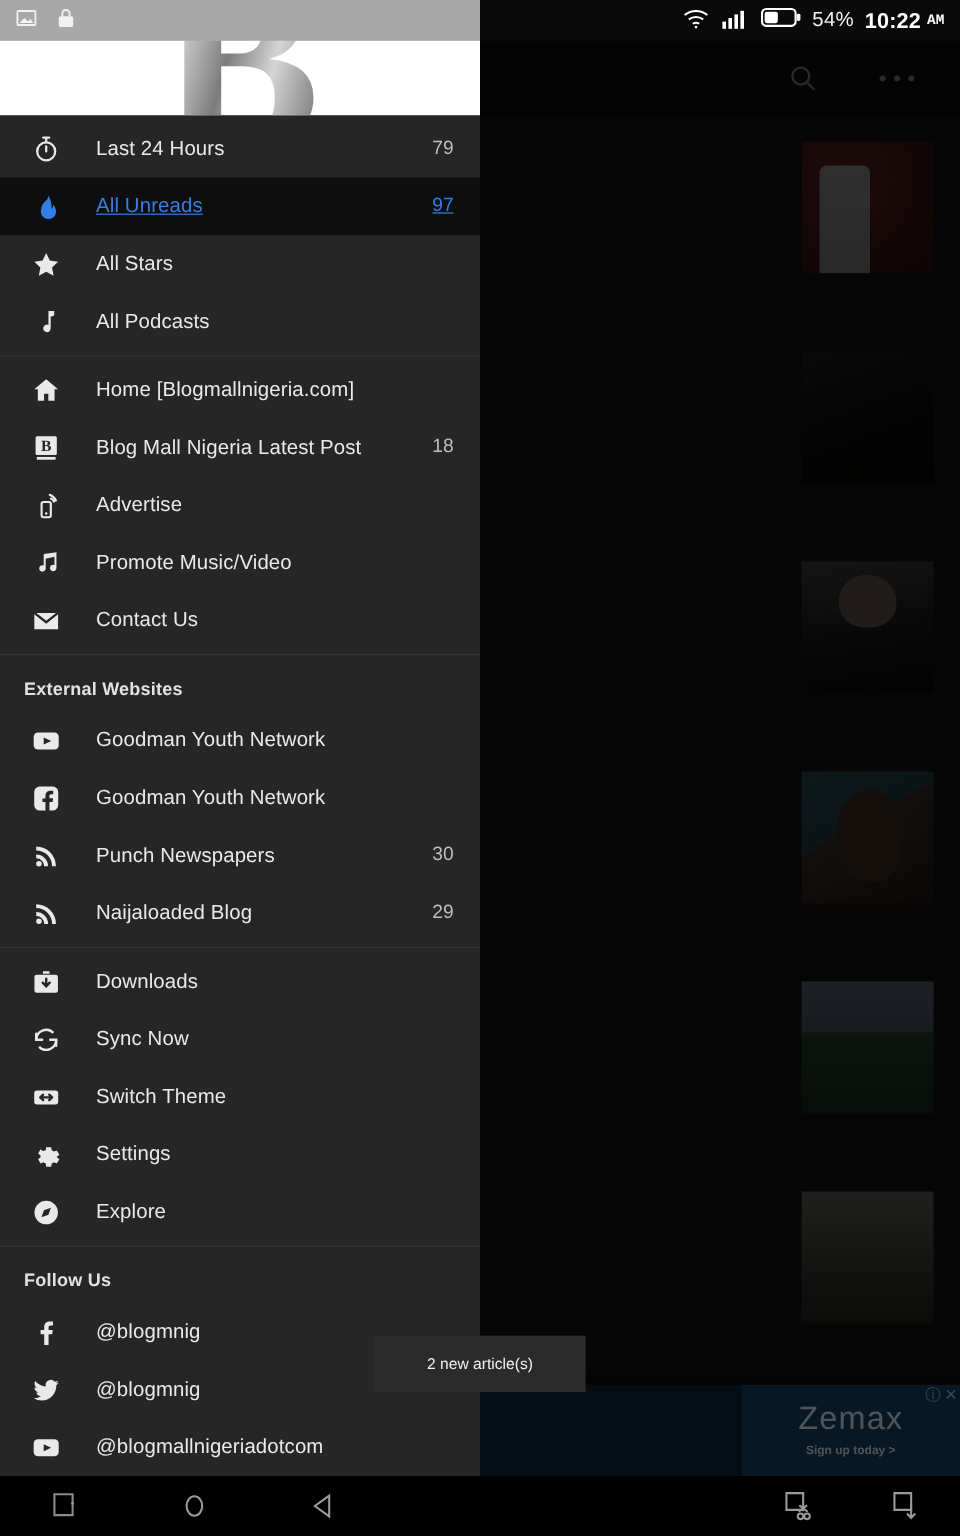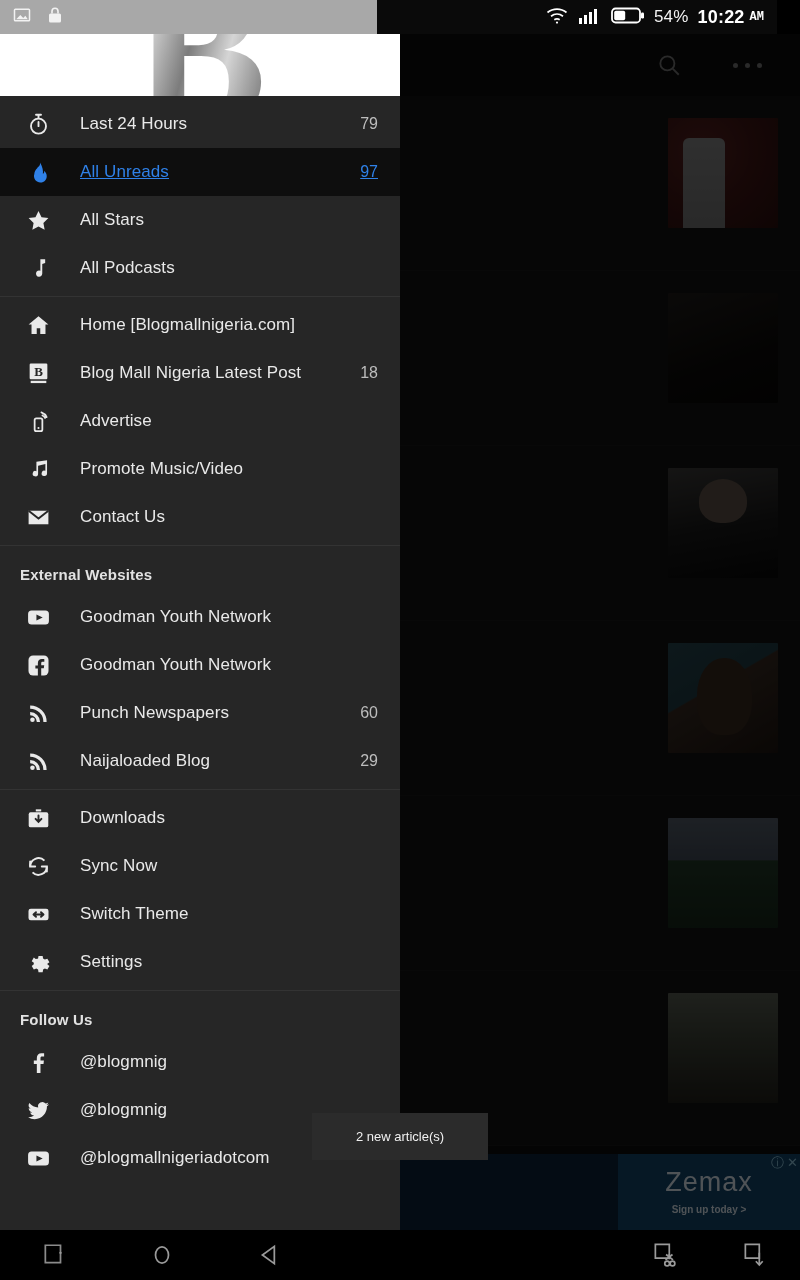--- a/index.html
+++ b/index.html
@@ -14,21 +14,21 @@
   
   #statusbar{
     position:absolute; left:0; top:0; width:800px; height:34px;
     z-index:60; display:flex; align-items:center;
   }
   #sb-left{
     position:absolute; left:0; top:0; width:400px; height:34px;
     background:#a8a8a8; display:flex; align-items:center; gap:14px; padding-left:12px;
   }
   #sb-right{
-    position:absolute; left:377px; top:0; width:400px; height:34px;
+    position:absolute; left:400px; top:0; width:400px; height:34px;
     background:#0a0a0a; display:flex; align-items:center; justify-content:flex-end;
     gap:9px; padding-right:13px; color:#fff;padding-left:18px;
   }
   .sb-ico{ display:block; }
   .sb-pct{ font-size:17px; color:#f2f2f2; letter-spacing:.2px; }
   .sb-time{ font-size:18px; font-weight:bold; color:#fff; letter-spacing:.2px; }
   .sb-ampm{ font-size:12px; font-weight:bold; color:#fff; margin-left:-4px;font-family:Liberation Mono, monospace; }
 
   
   #content{ position:absolute; left:0; top:34px; width:800px; height:1196px; background:#0d0d0d; }
@@ -367,21 +367,21 @@
           </div>
           <div class="drow">
             <span class="d-ic">
               <svg width="25" height="25" viewBox="0 0 24 24" fill="#e9e9e9">
                 <circle cx="6.2" cy="18" r="2.2"></circle>
                 <path d="M4 10.6v3.1a6.4 6.4 0 0 1 6.4 6.4h3.1A9.5 9.5 0 0 0 4 10.6z"></path>
                 <path d="M4 4.3v3.1A12.7 12.7 0 0 1 16.7 20.1h3.1A15.8 15.8 0 0 0 4 4.3z"></path>
               </svg>
             </span>
             <span class="d-lb">Punch Newspapers</span>
-            <span class="d-ct">60</span>
+            <span class="d-ct">30</span>
           </div>
           <div class="drow">
             <span class="d-ic">
               <svg width="25" height="25" viewBox="0 0 24 24" fill="#e9e9e9">
                 <circle cx="6.2" cy="18" r="2.2"></circle>
                 <path d="M4 10.6v3.1a6.4 6.4 0 0 1 6.4 6.4h3.1A9.5 9.5 0 0 0 4 10.6z"></path>
                 <path d="M4 4.3v3.1A12.7 12.7 0 0 1 16.7 20.1h3.1A15.8 15.8 0 0 0 4 4.3z"></path>
               </svg>
             </span>
             <span class="d-lb">Naijaloaded Blog</span>
@@ -418,20 +418,29 @@
             </span>
             <span class="d-lb">Switch Theme</span>
           </div>
           <div class="drow">
             <span class="d-ic">
               <svg width="25" height="25" viewBox="0 0 24 24" fill="#e9e9e9">
                 <path d="M12 8.1A3.9 3.9 0 1 0 12 15.9 3.9 3.9 0 0 0 12 8.1zm8.5 5.2l2-1.6-2-3.4-2.4.9a7.6 7.6 0 0 0-1.7-1l-.4-2.5h-4l-.4 2.5a7.6 7.6 0 0 0-1.7 1L7.5 7.3l-2 3.4 2 1.6a7.7 7.7 0 0 0 0 1.4l-2 1.6 2 3.4 2.4-.9a7.6 7.6 0 0 0 1.7 1l.4 2.5h4l.4-2.5a7.6 7.6 0 0 0 1.7-1l2.4.9 2-3.4-2-1.6a7.7 7.7 0 0 0 0-1.4z"></path>
               </svg>
             </span>
             <span class="d-lb">Settings</span>
+          </div>
+          <div class="drow">
+            <span class="d-ic">
+              <svg width="25" height="25" viewBox="0 0 24 24">
+                <circle cx="12" cy="12" r="9.4" fill="#e9e9e9"></circle>
+                <path d="M15.8 8.2l-2 5.6-5.6 2 2-5.6z" fill="#262626"></path>
+              </svg>
+            </span>
+            <span class="d-lb">Explore</span>
           </div>
         </div>
         <div class="dgroup last">
           <div class="dhead">Follow Us</div>
           <div class="drow">
             <span class="d-ic">
               <svg width="25" height="25" viewBox="0 0 24 24" fill="#e9e9e9">
                 <path d="M13.9 22v-8.6h2.9l.4-3.4h-3.3V7.9c0-1 .3-1.6 1.7-1.6h1.8V3.2c-.3 0-1.4-.1-2.6-.1-2.6 0-4.4 1.6-4.4 4.5v2.4H7.5v3.4h2.9V22z"></path>
               </svg>
             </span>

